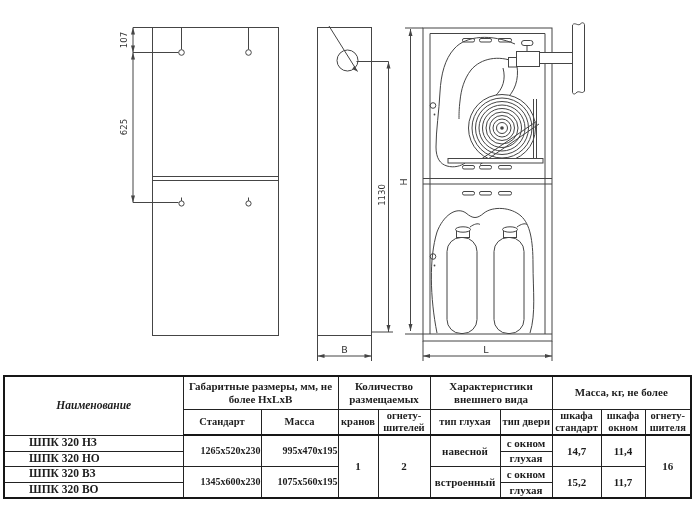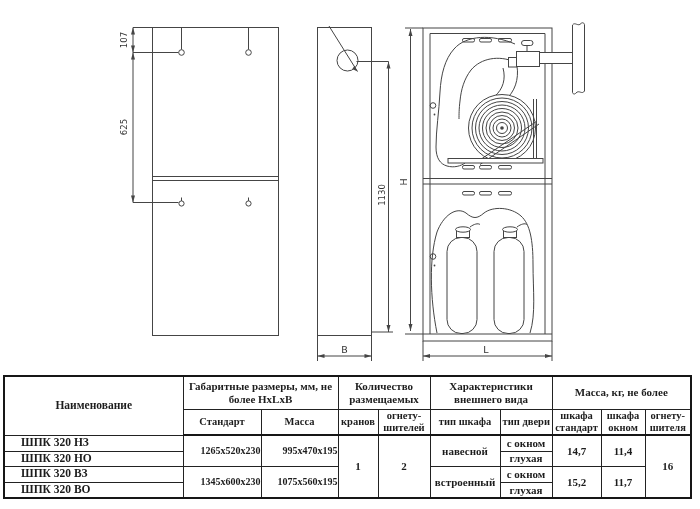--- a/index.html
+++ b/index.html
@@ -7,22 +7,22 @@
          font-family:"Liberation Serif",serif;}
   svg text.dim{font-family:"DejaVu Sans",sans-serif;font-size:8.5px;fill:#333;}
   svg text.dimbig{font-family:"DejaVu Sans",sans-serif;font-size:9.5px;fill:#333;}
 
   table.spec{position:absolute;left:3px;top:375px;border-collapse:collapse;table-layout:fixed;
              width:687px;border:2px solid #161616;color:#1d1d1d;}
   table.spec td{border:1px solid #222;text-align:center;vertical-align:middle;
                 font-weight:bold;font-size:11px;line-height:1.18;padding:0 2px;}
   table.spec td.grp{font-size:11px;}
   table.spec td.sub{font-size:10.5px;border-bottom:2px solid #161616;}
-  table.spec td.namehead{font-size:11.5px;}
-  table.spec td.rowname{text-align:left;padding-left:16px;font-size:11.5px;white-space:nowrap;}
+  table.spec td.namehead{font-size:11.5px;font-style:italic;}
+  table.spec td.rowname{text-align:left;padding-left:24px;font-size:11.5px;white-space:nowrap;}
   table.spec td.dims{font-size:10px;padding:0;white-space:nowrap;text-align:right;}
   table.spec tr.h1{height:33px;}
   table.spec tr.h2{height:22px;}
   table.spec tr.d{height:16px;}
   table.spec tr.d2{height:15px;}
 </style>
 </head>
 <body>
 
 <div class="sheet">
@@ -214,21 +214,21 @@
       <td colspan="2" class="grp">Габаритные размеры, мм, не более HxLxB</td>
       <td colspan="2" class="grp">Количество размещаемых</td>
       <td colspan="2" class="grp">Характеристики внешнего вида</td>
       <td colspan="3" class="grp">Масса, кг, не более</td>
     </tr>
     <tr class="h2">
       <td class="sub">Стандарт</td>
       <td class="sub">Масса</td>
       <td class="sub">кранов</td>
       <td class="sub">огнету-шителей</td>
-      <td class="sub" style="white-space:nowrap">тип шкафа</td>
+      <td class="sub" style="white-space:nowrap">тип глухая</td>
       <td class="sub" style="white-space:nowrap">тип двери</td>
       <td class="sub">шкафа стандарт</td>
       <td class="sub">шкафа окном</td>
       <td class="sub">огнету-шителя</td>
     </tr>
     <tr class="d">
       <td class="rowname">ШПК 320 НЗ</td>
       <td rowspan="2" class="dims">1265x520x230</td>
       <td rowspan="2" class="dims">995x470x195</td>
       <td rowspan="4">1</td>

